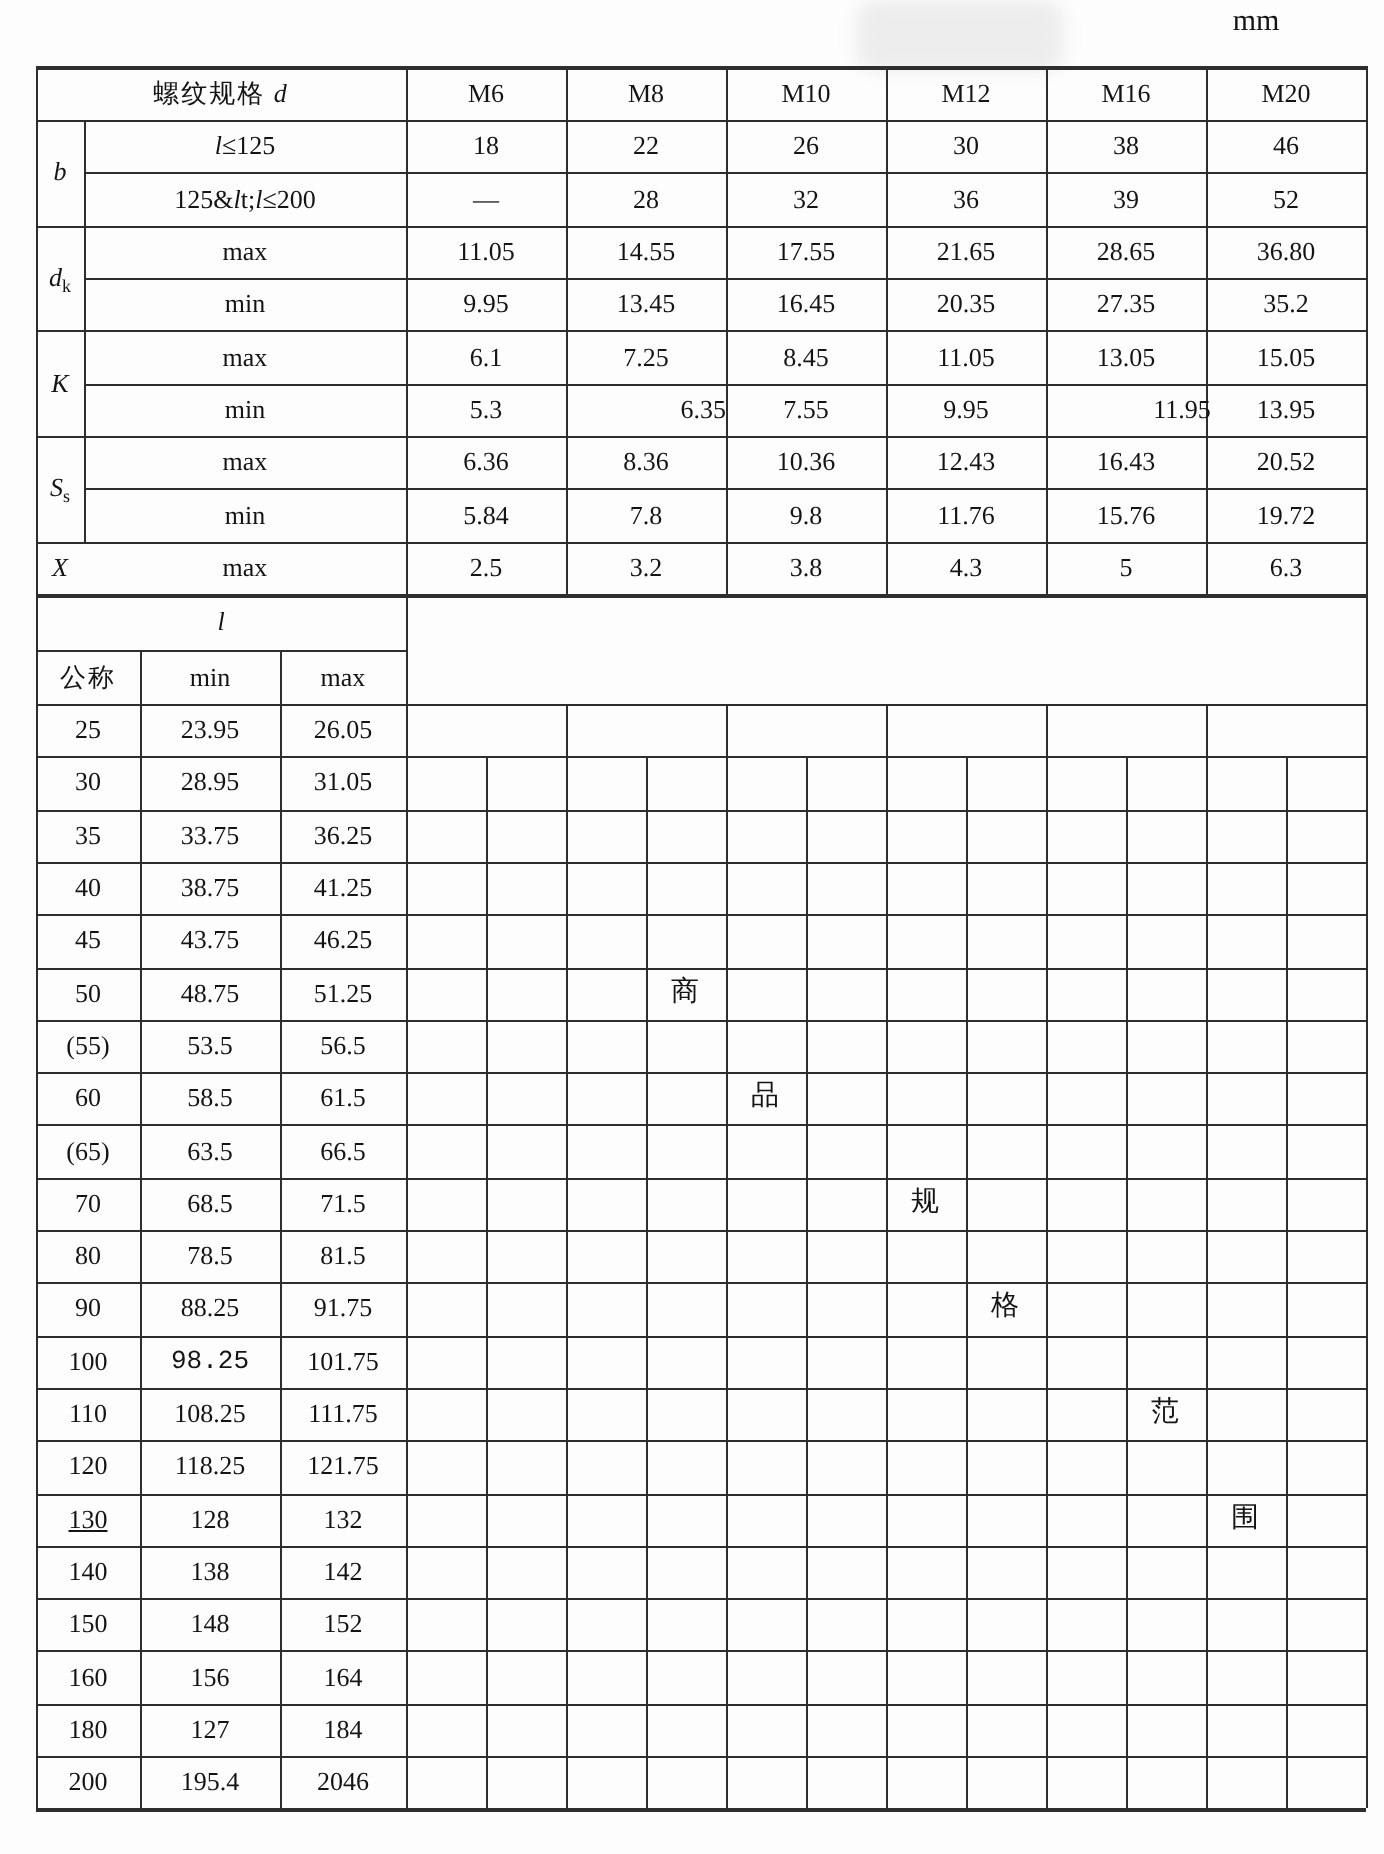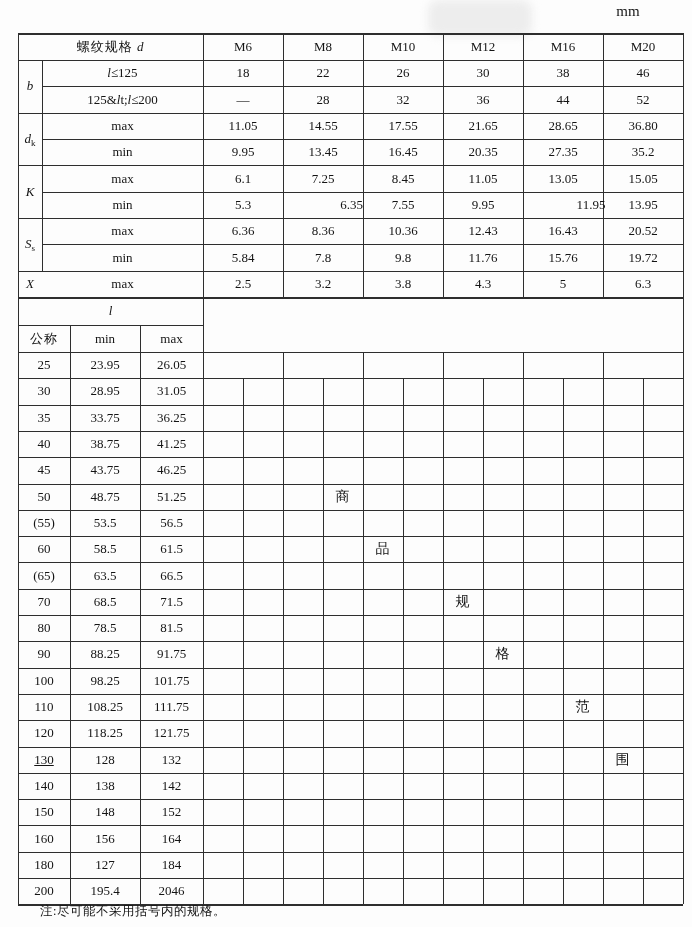--- a/index.html
+++ b/index.html
@@ -65,21 +65,21 @@
       <div class="txt num" style="left: 283px; top: 64.1667px; width: 80px; line-height: 18px; height: 18px;">22</div>
       <div class="txt num" style="left: 363px; top: 64.1667px; width: 80px; line-height: 18px; height: 18px;">26</div>
       <div class="txt num" style="left: 443px; top: 64.1667px; width: 80px; line-height: 18px; height: 18px;">30</div>
       <div class="txt num" style="left: 523px; top: 64.1667px; width: 80px; line-height: 18px; height: 18px;">38</div>
       <div class="txt num" style="left: 603px; top: 64.1667px; width: 80px; line-height: 18px; height: 18px;">46</div>
       <div class="txt num sym" style="left: 62.5px; top: 90.5px; width: 120px; line-height: 18px; height: 18px;">125&amp;<i>l</i>t;<i>l</i>≤200</div>
       <div class="txt num" style="left: 203px; top: 90.5px; width: 80px; line-height: 18px; height: 18px;">—</div>
       <div class="txt num" style="left: 283px; top: 90.5px; width: 80px; line-height: 18px; height: 18px;">28</div>
       <div class="txt num" style="left: 363px; top: 90.5px; width: 80px; line-height: 18px; height: 18px;">32</div>
       <div class="txt num" style="left: 443px; top: 90.5px; width: 80px; line-height: 18px; height: 18px;">36</div>
-      <div class="txt num" style="left: 523px; top: 90.5px; width: 80px; line-height: 18px; height: 18px;">44</div>
+      <div class="txt num" style="left: 523px; top: 90.5px; width: 80px; line-height: 18px; height: 18px;">39</div>
       <div class="txt num" style="left: 603px; top: 90.5px; width: 80px; line-height: 18px; height: 18px;">52</div>
       <div class="txt num sym" style="left: 18px; top: 130px; width: 24px; line-height: 18px; height: 18px;"><i>d</i><sub>k</sub></div>
       <div class="txt num" style="left: 72.5px; top: 116.833px; width: 100px; line-height: 18px; height: 18px;">max</div>
       <div class="txt num" style="left: 203px; top: 116.833px; width: 80px; line-height: 18px; height: 18px;">11.05</div>
       <div class="txt num" style="left: 283px; top: 116.833px; width: 80px; line-height: 18px; height: 18px;">14.55</div>
       <div class="txt num" style="left: 363px; top: 116.833px; width: 80px; line-height: 18px; height: 18px;">17.55</div>
       <div class="txt num" style="left: 443px; top: 116.833px; width: 80px; line-height: 18px; height: 18px;">21.65</div>
       <div class="txt num" style="left: 523px; top: 116.833px; width: 80px; line-height: 18px; height: 18px;">28.65</div>
       <div class="txt num" style="left: 603px; top: 116.833px; width: 80px; line-height: 18px; height: 18px;">36.80</div>
       <div class="txt num" style="left: 72.5px; top: 143.167px; width: 100px; line-height: 18px; height: 18px;">min</div>
@@ -188,21 +188,21 @@
       <div class="txt num" style="left: 14px; top: 592.85px; width: 60px; line-height: 18px; height: 18px;">70</div>
       <div class="txt num" style="left: 75px; top: 592.85px; width: 60px; line-height: 18px; height: 18px;">68.5</div>
       <div class="txt num" style="left: 141.5px; top: 592.85px; width: 60px; line-height: 18px; height: 18px;">71.5</div>
       <div class="txt num" style="left: 14px; top: 619.15px; width: 60px; line-height: 18px; height: 18px;">80</div>
       <div class="txt num" style="left: 75px; top: 619.15px; width: 60px; line-height: 18px; height: 18px;">78.5</div>
       <div class="txt num" style="left: 141.5px; top: 619.15px; width: 60px; line-height: 18px; height: 18px;">81.5</div>
       <div class="txt num" style="left: 14px; top: 645.45px; width: 60px; line-height: 18px; height: 18px;">90</div>
       <div class="txt num" style="left: 75px; top: 645.45px; width: 60px; line-height: 18px; height: 18px;">88.25</div>
       <div class="txt num" style="left: 141.5px; top: 645.45px; width: 60px; line-height: 18px; height: 18px;">91.75</div>
       <div class="txt num" style="left: 14px; top: 671.75px; width: 60px; line-height: 18px; height: 18px;">100</div>
-      <div class="txt num" style="left: 75px; top: 671.75px; width: 60px; line-height: 18px; height: 18px;">98.25</div>
+      <div class="txt num" style="left: 75px; top: 671.75px; width: 60px; line-height: 18px; height: 18px; font-family: Liberation Mono, monospace;">98.25</div>
       <div class="txt num" style="left: 141.5px; top: 671.75px; width: 60px; line-height: 18px; height: 18px;">101.75</div>
       <div class="txt num" style="left: 14px; top: 698.05px; width: 60px; line-height: 18px; height: 18px;">110</div>
       <div class="txt num" style="left: 75px; top: 698.05px; width: 60px; line-height: 18px; height: 18px;">108.25</div>
       <div class="txt num" style="left: 141.5px; top: 698.05px; width: 60px; line-height: 18px; height: 18px;">111.75</div>
       <div class="txt num" style="left: 14px; top: 724.35px; width: 60px; line-height: 18px; height: 18px;">120</div>
       <div class="txt num" style="left: 75px; top: 724.35px; width: 60px; line-height: 18px; height: 18px;">118.25</div>
       <div class="txt num" style="left: 141.5px; top: 724.35px; width: 60px; line-height: 18px; height: 18px;">121.75</div>
       <div class="txt num" style="left: 14px; top: 750.65px; width: 60px; line-height: 18px; height: 18px; text-decoration: underline;">130</div>
       <div class="txt num" style="left: 75px; top: 750.65px; width: 60px; line-height: 18px; height: 18px;">128</div>
       <div class="txt num" style="left: 141.5px; top: 750.65px; width: 60px; line-height: 18px; height: 18px;">132</div>
@@ -229,14 +229,13 @@
       <div class="ln" style="left: 483px; top: 378.3px; width: 1px; height: 526px;"></div>
       <div class="ln" style="left: 563px; top: 378.3px; width: 1px; height: 526px;"></div>
       <div class="ln" style="left: 643px; top: 378.3px; width: 1px; height: 526px;"></div>
       <div class="txt cjk gridchar" style="left: 328px; top: 487.65px; width: 30px; line-height: 18px; height: 18px;">商</div>
       <div class="txt cjk gridchar" style="left: 368px; top: 540.25px; width: 30px; line-height: 18px; height: 18px;">品</div>
       <div class="txt cjk gridchar" style="left: 448px; top: 592.85px; width: 30px; line-height: 18px; height: 18px;">规</div>
       <div class="txt cjk gridchar" style="left: 488px; top: 645.45px; width: 30px; line-height: 18px; height: 18px;">格</div>
       <div class="txt cjk gridchar" style="left: 568px; top: 698.05px; width: 30px; line-height: 18px; height: 18px;">范</div>
       <div class="txt cjk gridchar" style="left: 608px; top: 750.65px; width: 30px; line-height: 18px; height: 18px;">围</div>
     </div>
-  <div id="note">注:尽可能不采用括号内的规格。</div>
 </div>
 
 </body></html>

